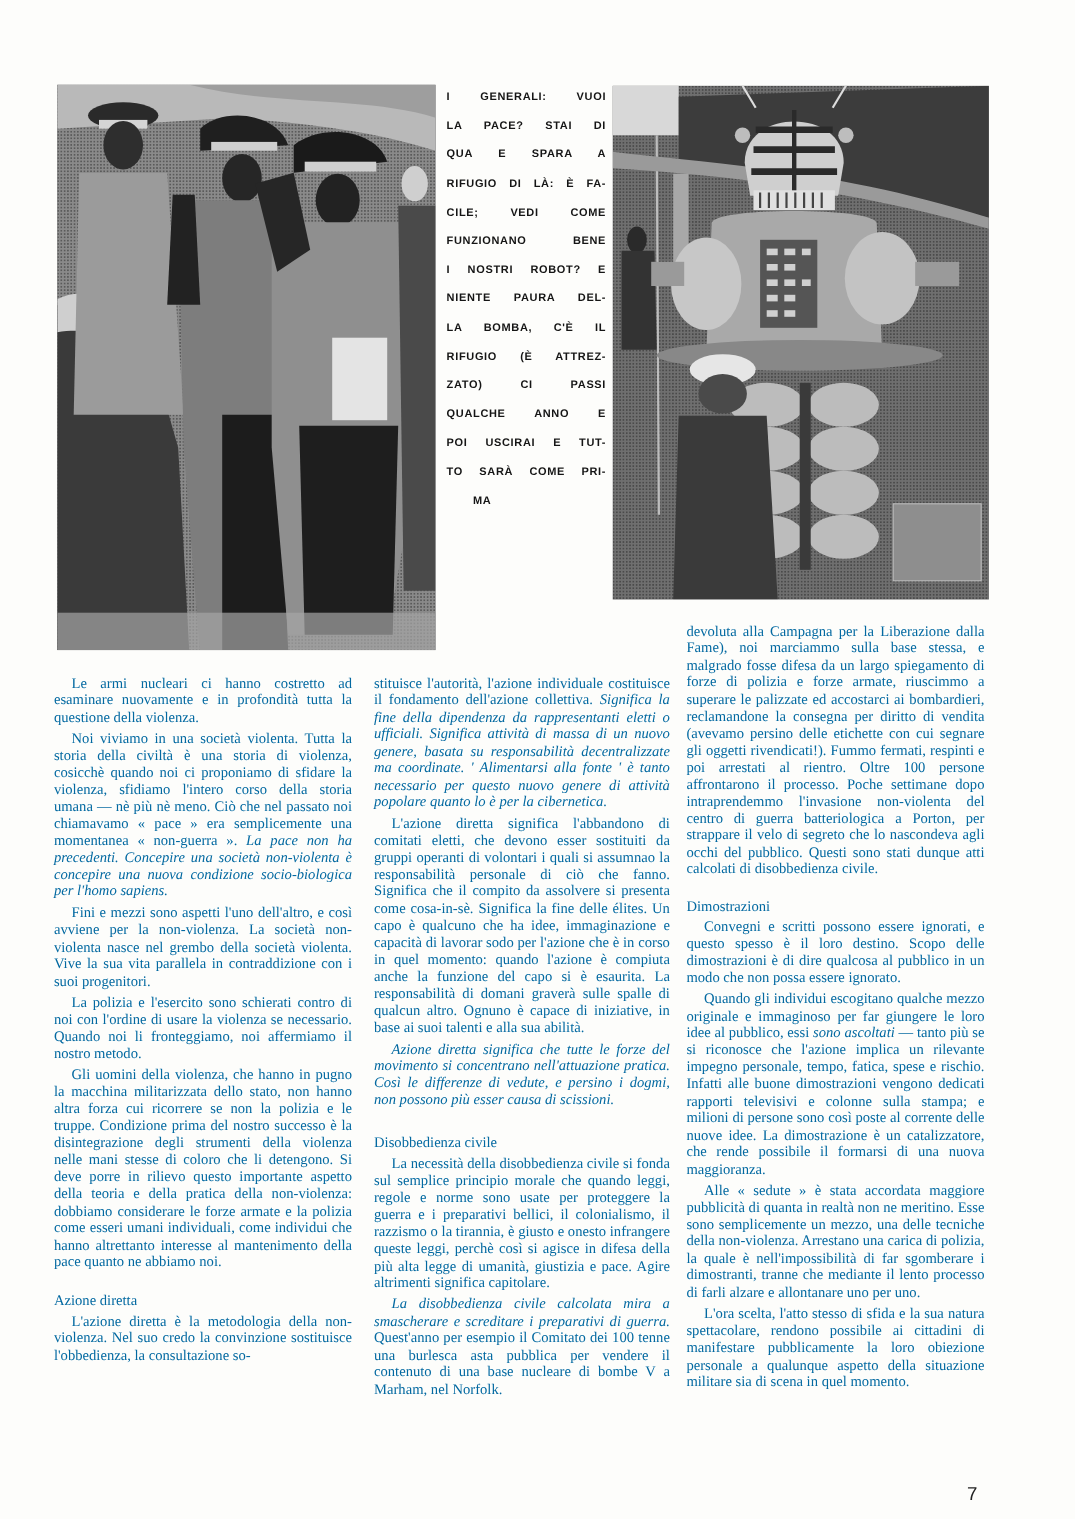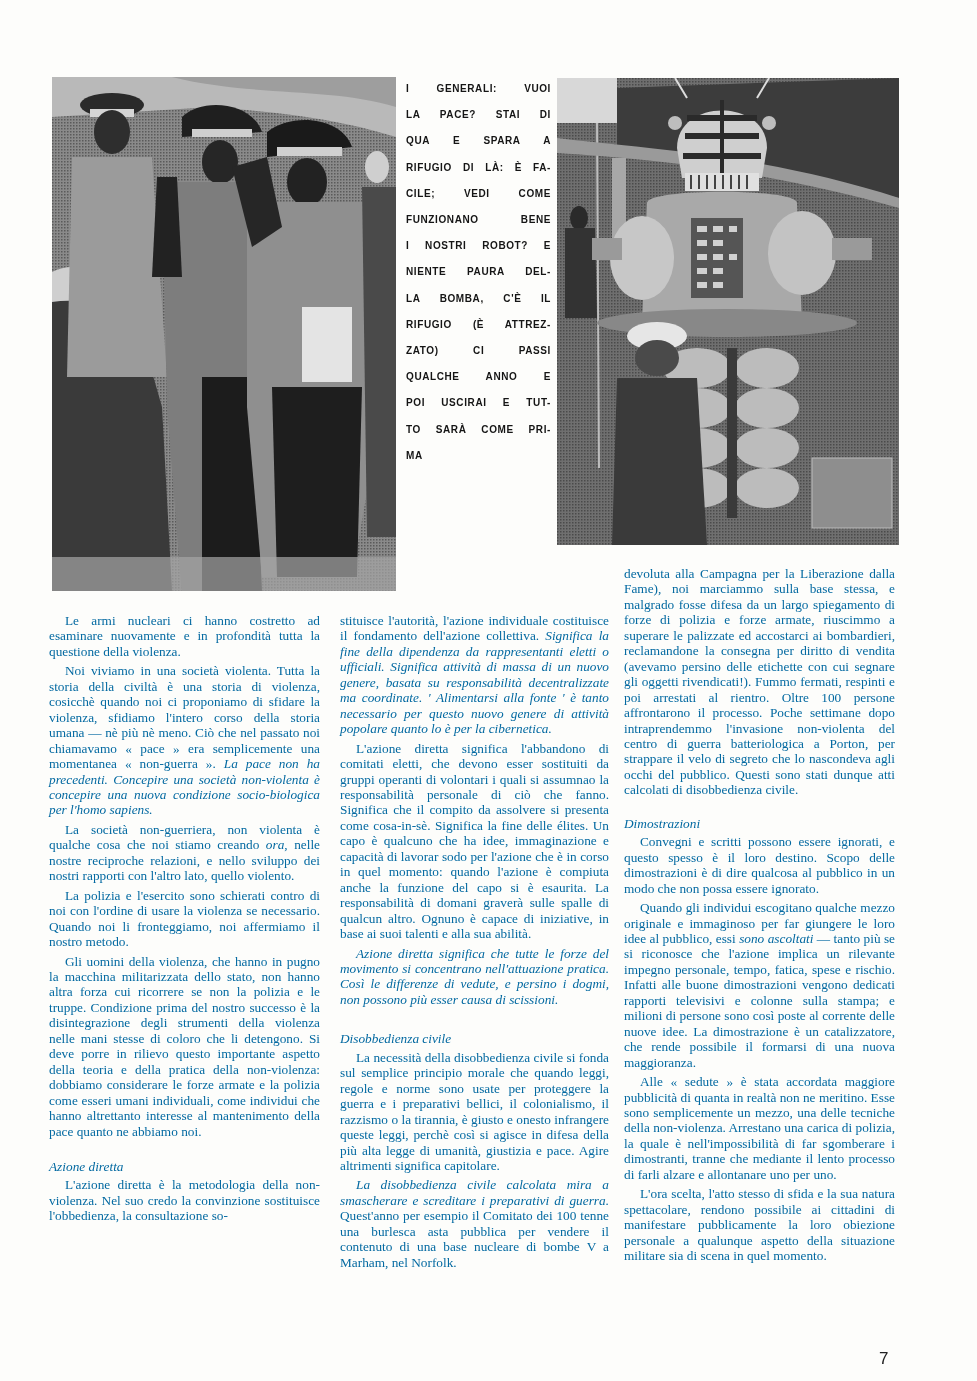--- a/index.html
+++ b/index.html
@@ -37,21 +37,21 @@
       text-align: justify;
       text-align-last: left;
       color: #151515;
     }
     .caption .cap-line {
       display: block;
       text-align: justify;
       text-align-last: justify;
       white-space: nowrap;
     }
-    .caption .cap-line.last { text-align-last: left; }
+    .caption .cap-line.last { text-align-last: left; margin-left: 24px; }
 
     .col {
       position: absolute;
       font-family: "Liberation Serif", serif;
       font-size: 13.3px;
       line-height: 15.45px;
       color: #0369a1;
       text-align: justify;
       hyphens: manual;
     }
@@ -60,21 +60,20 @@
     #col-3 { left: 624px; top: 566px; width: 271px; }
 
     .col p {
       margin: 0 0 4px 0;
       text-indent: 16px;
     }
     .col p.cont { text-indent: 0; }
     .col h3 {
       margin: 20px 0 3px 0;
       font-weight: normal;
-      font-style: italic;
       font-size: 13.3px;
       line-height: 15.45px;
     }
     .col em { font-style: italic; }
 
     .page-number {
       position: absolute;
       left: 879px;
       top: 1349px;
       font-family: "Liberation Sans", sans-serif;
@@ -220,21 +219,21 @@
     <ellipse cx="100" cy="280" rx="22" ry="18" fill="#4a4a4a"></ellipse>
     <path d="M60,300 L140,300 L150,467 L55,467 Z" fill="#3a3a3a"></path>
 
     <rect x="255" y="380" width="80" height="70" fill="#8e8e8e" stroke="#bbb" stroke-width="1"></rect>
   </svg>
 </div>
 
 <div class="col" id="col-1">
   <p>Le armi nucleari ci hanno costretto ad esaminare nuovamente e in profondità tutta la questione della violenza.</p>
   <p><span>Noi viviamo in una società violenta. Tutta la storia della civiltà è una storia di violenza, cosicchè quando noi ci proponiamo di sfidare la violenza, sfidiamo l'intero corso della storia umana — nè più nè meno. Ciò che nel passato noi chiamavamo « pace » era semplicemente una momentanea « non-guerra ». </span><em>La pace non ha precedenti. Concepire una società non-violenta è concepire una nuova condizione socio-biologica per l'homo sapiens.</em></p>
-  <p><span>La società non-guerriera, non violenta è qualche cosa che noi stiamo creando </span><em>ora</em><span>, nelle nostre reciproche relazioni, e nello sviluppo dei nostri rapporti con l'altro lato, quello violento.</span></p>
+  <p>Fini e mezzi sono aspetti l'uno dell'altro, e così avviene per la non-violenza. La società non-violenta nasce nel grembo della società violenta. Vive la sua vita parallela in contraddizione con i suoi progenitori.</p>
   <p>La polizia e l'esercito sono schierati contro di noi con l'ordine di usare la violenza se necessario. Quando noi li fronteggiamo, noi affermiamo il nostro metodo.</p>
   <p>Gli uomini della violenza, che hanno in pugno la macchina militarizzata dello stato, non hanno altra forza cui ricorrere se non la polizia e le truppe. Condizione prima del nostro successo è la disintegrazione degli strumenti della violenza nelle mani stesse di coloro che li detengono. Si deve porre in rilievo questo importante aspetto della teoria e della pratica della non-violenza: dobbiamo considerare le forze armate e la polizia come esseri umani individuali, come individui che hanno altrettanto interesse al mantenimento della pace quanto ne abbiamo noi.</p>
   <h3>Azione diretta</h3>
   <p>L'azione diretta è la metodologia della non-violenza. Nel suo credo la convinzione sostituisce l'obbedienza, la consultazione so-</p>
 </div>
 
 <div class="col" id="col-2">
   <p class="cont"><span>stituisce l'autorità, l'azione individuale costituisce il fondamento dell'azione collettiva. </span><em>Significa la fine della dipendenza da rappresentanti eletti o ufficiali. Significa attività di massa di un nuovo genere, basata su responsabilità decentralizzate ma coordinate. ' Alimentarsi alla fonte ' è tanto necessario per questo nuovo genere di attività popolare quanto lo è per la cibernetica.</em></p>
   <p>L'azione diretta significa l'abbandono di comitati eletti, che devono esser sostituiti da gruppi operanti di volontari i quali si assumnao la responsabilità personale di ciò che fanno. Significa che il compito da assolvere si presenta come cosa-in-sè. Significa la fine delle élites. Un capo è qualcuno che ha idee, immaginazione e capacità di lavorar sodo per l'azione che è in corso in quel momento: quando l'azione è compiuta anche la funzione del capo si è esaurita. La responsabilità di domani graverà sulle spalle di qualcun altro. Ognuno è capace di iniziative, in base ai suoi talenti e alla sua abilità.</p>
   <p><em>Azione diretta significa che tutte le forze del movimento si concentrano nell'attuazione pratica. Così le differenze di vedute, e persino i dogmi, non possono più esser causa di scissioni.</em></p>

